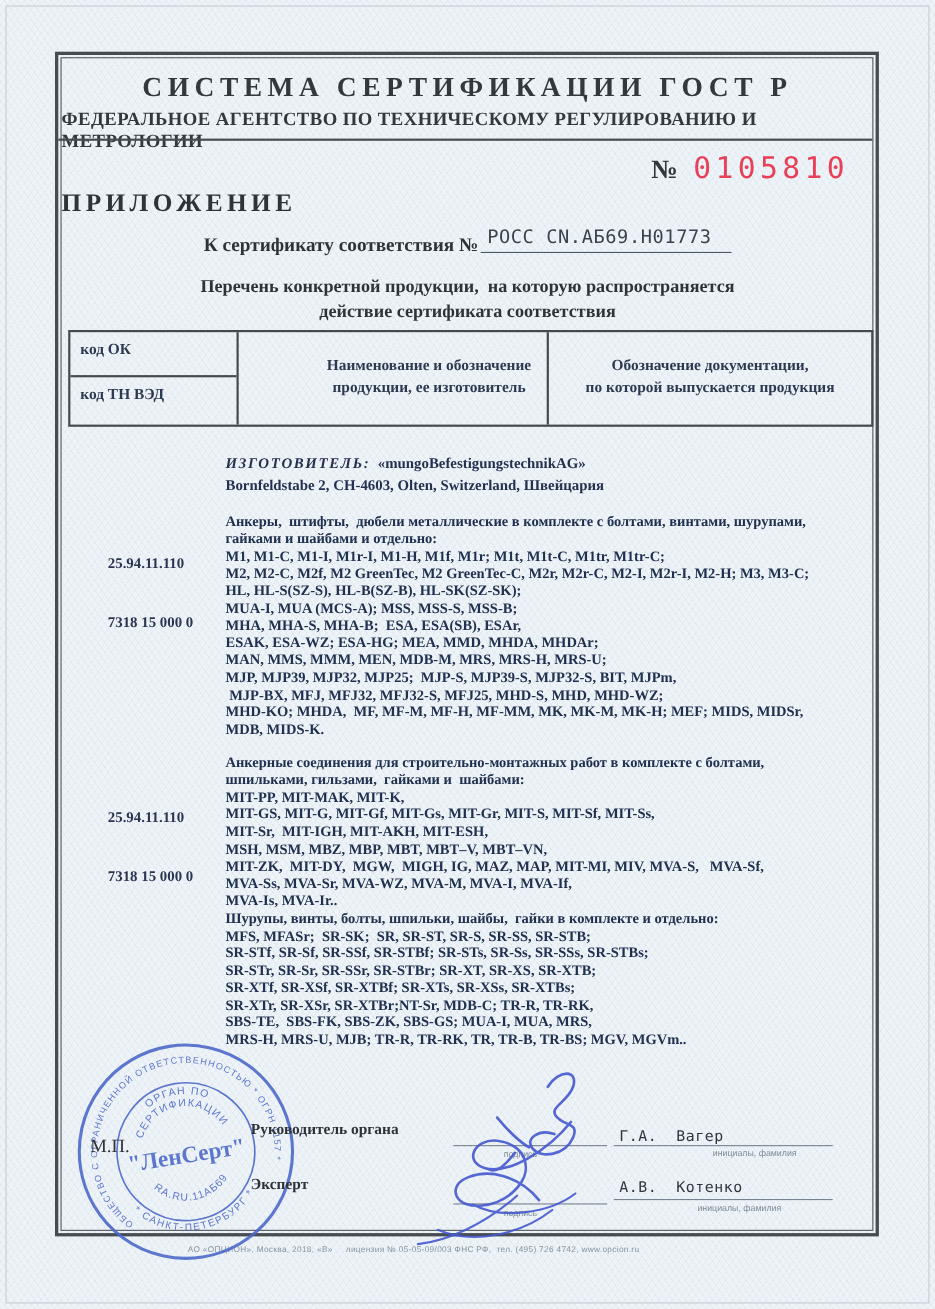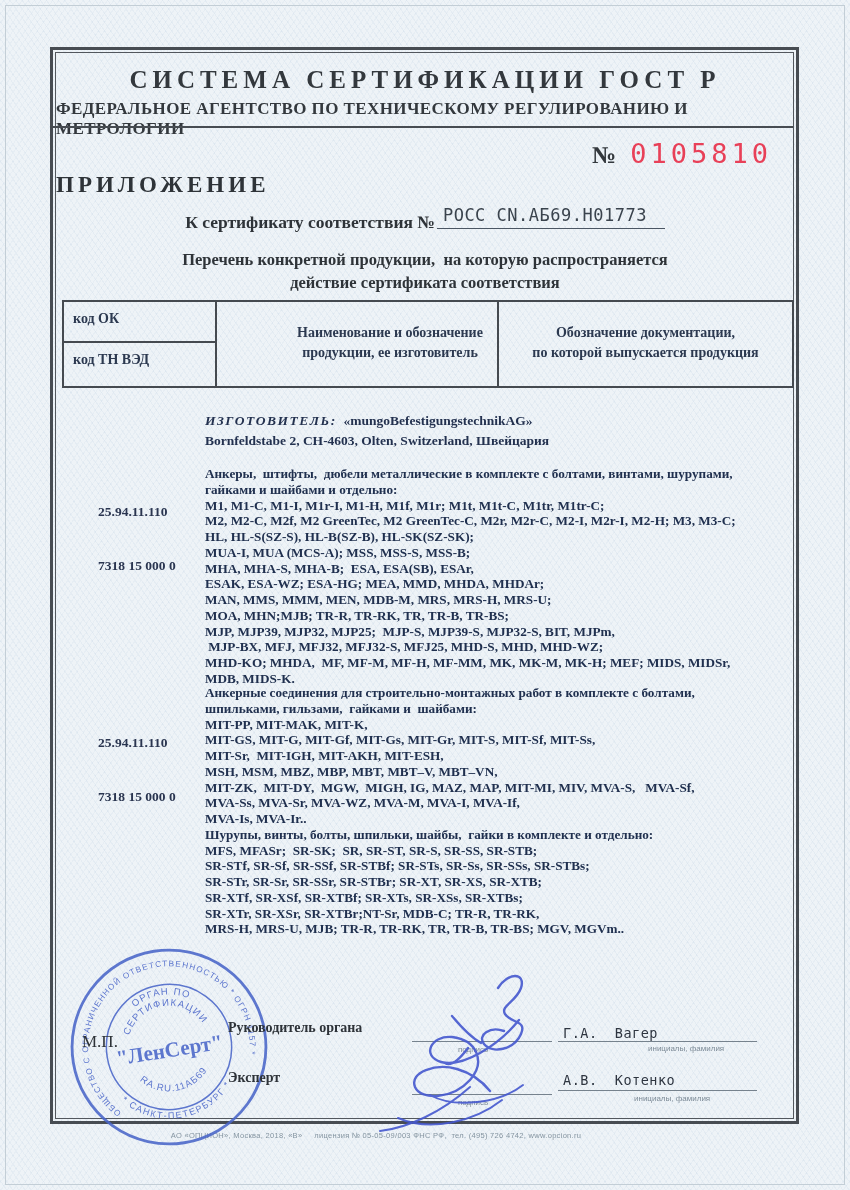--- a/index.html
+++ b/index.html
@@ -126,21 +126,20 @@
 <div class="pblock b1">
   <div class="pline">Анкеры,  штифты,  дюбели металлические в комплекте с болтами, винтами, шурупами,</div>
   <div class="pline">гайками и шайбами и отдельно:</div>
   <div class="pline">М1, М1-С, М1-I, М1r-I, М1-Н, М1f, М1r; М1t, М1t-С, М1tr, М1tr-С;</div>
   <div class="pline">М2, М2-С, М2f, М2 GreenTec, М2 GreenTec-С, М2r, М2r-С, М2-I, М2r-I, М2-Н; М3, М3-С;</div>
   <div class="pline">HL, HL-S(SZ-S), HL-B(SZ-B), HL-SK(SZ-SK);</div>
   <div class="pline">MUA-I, MUA (MCS-A); MSS, MSS-S, MSS-B;</div>
   <div class="pline">MHA, MHA-S, MHA-B;  ESA, ESA(SB), ESAr,</div>
   <div class="pline">ESAK, ESA-WZ; ESA-HG; MEA, MMD, MHDA, MHDAr;</div>
   <div class="pline">MAN, MMS, MMM, MEN, MDB-M, MRS, MRS-H, MRS-U;</div>
-  <div class="pline">MOA, MHN;MJB; TR-R, TR-RK, TR, TR-B, TR-BS;</div>
   <div class="pline">MJP, MJP39, MJP32, MJP25;  MJP-S, MJP39-S, MJP32-S, BIT, MJPm,</div>
   <div class="pline"> MJP-BX, MFJ, MFJ32, MFJ32-S, MFJ25, MHD-S, MHD, MHD-WZ;</div>
   <div class="pline">MHD-KO; MHDA,  MF, MF-M, MF-H, MF-MM, MK, MK-M, MK-H; MEF; MIDS, MIDSr,</div>
   <div class="pline">MDB, MIDS-K.</div>
 </div>
 
 <div class="codes c2">
   <div>25.94.11.110</div>
   <div>7318 15 000 0</div>
 </div>
@@ -153,20 +152,21 @@
   <div class="pline">MSH, MSM, MBZ, MBP, MBT, MBT–V, MBT–VN,</div>
   <div class="pline">MIT-ZK,  MIT-DY,  MGW,  MIGH, IG, MAZ, MAP, MIT-MI, MIV, MVA-S,   MVA-Sf,</div>
   <div class="pline">MVA-Ss, MVA-Sr, MVA-WZ, MVA-M, MVA-I, MVA-If,</div>
   <div class="pline">MVA-Is, MVA-Ir..</div>
   <div class="pline">Шурупы, винты, болты, шпильки, шайбы,  гайки в комплекте и отдельно:</div>
   <div class="pline">MFS, MFASr;  SR-SK;  SR, SR-ST, SR-S, SR-SS, SR-STB;</div>
   <div class="pline">SR-STf, SR-Sf, SR-SSf, SR-STBf; SR-STs, SR-Ss, SR-SSs, SR-STBs;</div>
   <div class="pline">SR-STr, SR-Sr, SR-SSr, SR-STBr; SR-XT, SR-XS, SR-XTB;</div>
   <div class="pline">SR-XTf, SR-XSf, SR-XTBf; SR-XTs, SR-XSs, SR-XTBs;</div>
   <div class="pline">SR-XTr, SR-XSr, SR-XTBr;NT-Sr, MDB-C; TR-R, TR-RK,</div>
+  <div class="pline">SBS-TE,  SBS-FK, SBS-ZK, SBS-GS; MUA-I, MUA, MRS,</div>
   <div class="pline">MRS-H, MRS-U, MJB; TR-R, TR-RK, TR, TR-B, TR-BS; MGV, MGVm..</div>
 </div>
 
 <svg class="stamp-svg" viewBox="0 0 208 208">
   <defs>
     <path id="ringArc" d="M 47.4,160.6 A 80,80 0 1 1 160.6,160.6"></path>
     <path id="cityArc" d="M 33,104 A 71,71 0 0 0 175,104"></path>
     <path id="organArc1" d="M 52,104 A 52,52 0 0 1 156,104"></path>
     <path id="organArc2" d="M 63,104 A 41,41 0 0 1 145,104"></path>
     <path id="regArc" d="M 60,104 A 44,44 0 0 0 148,104"></path>

